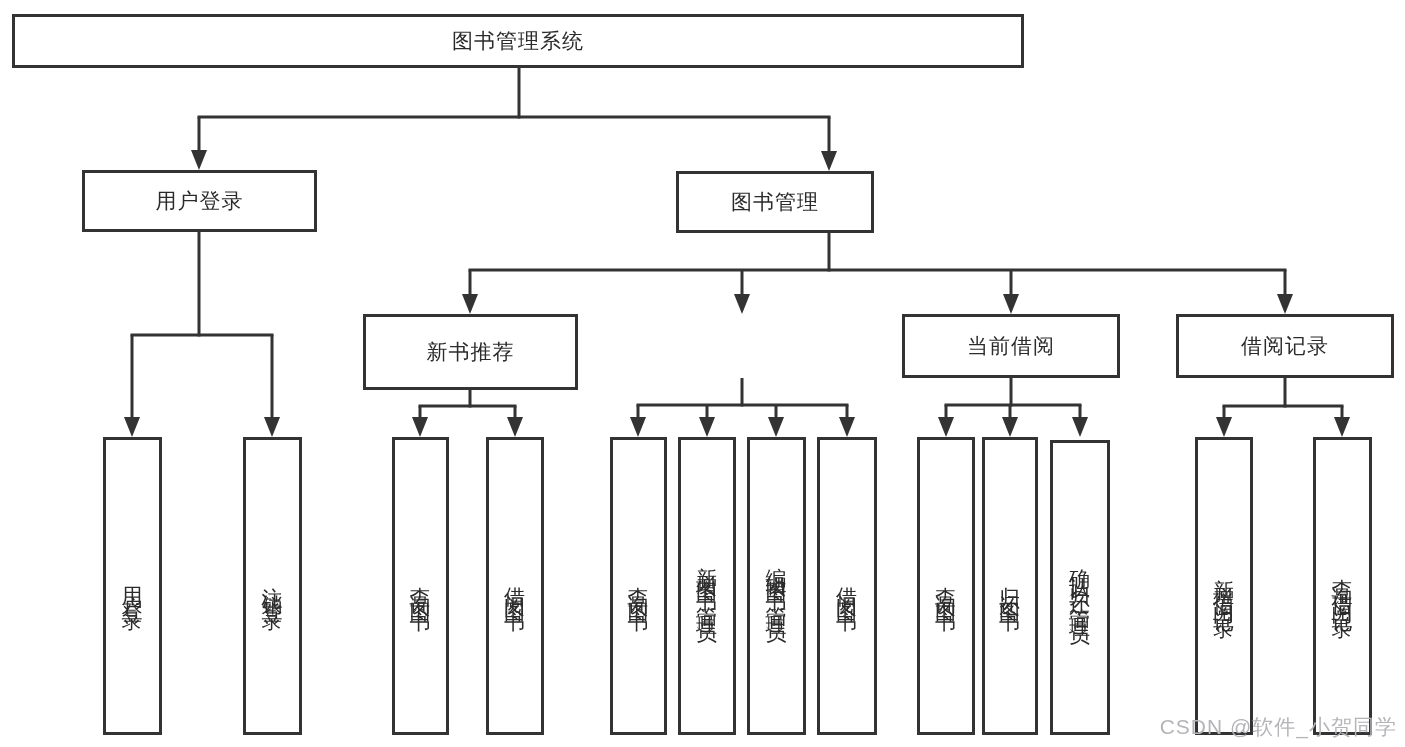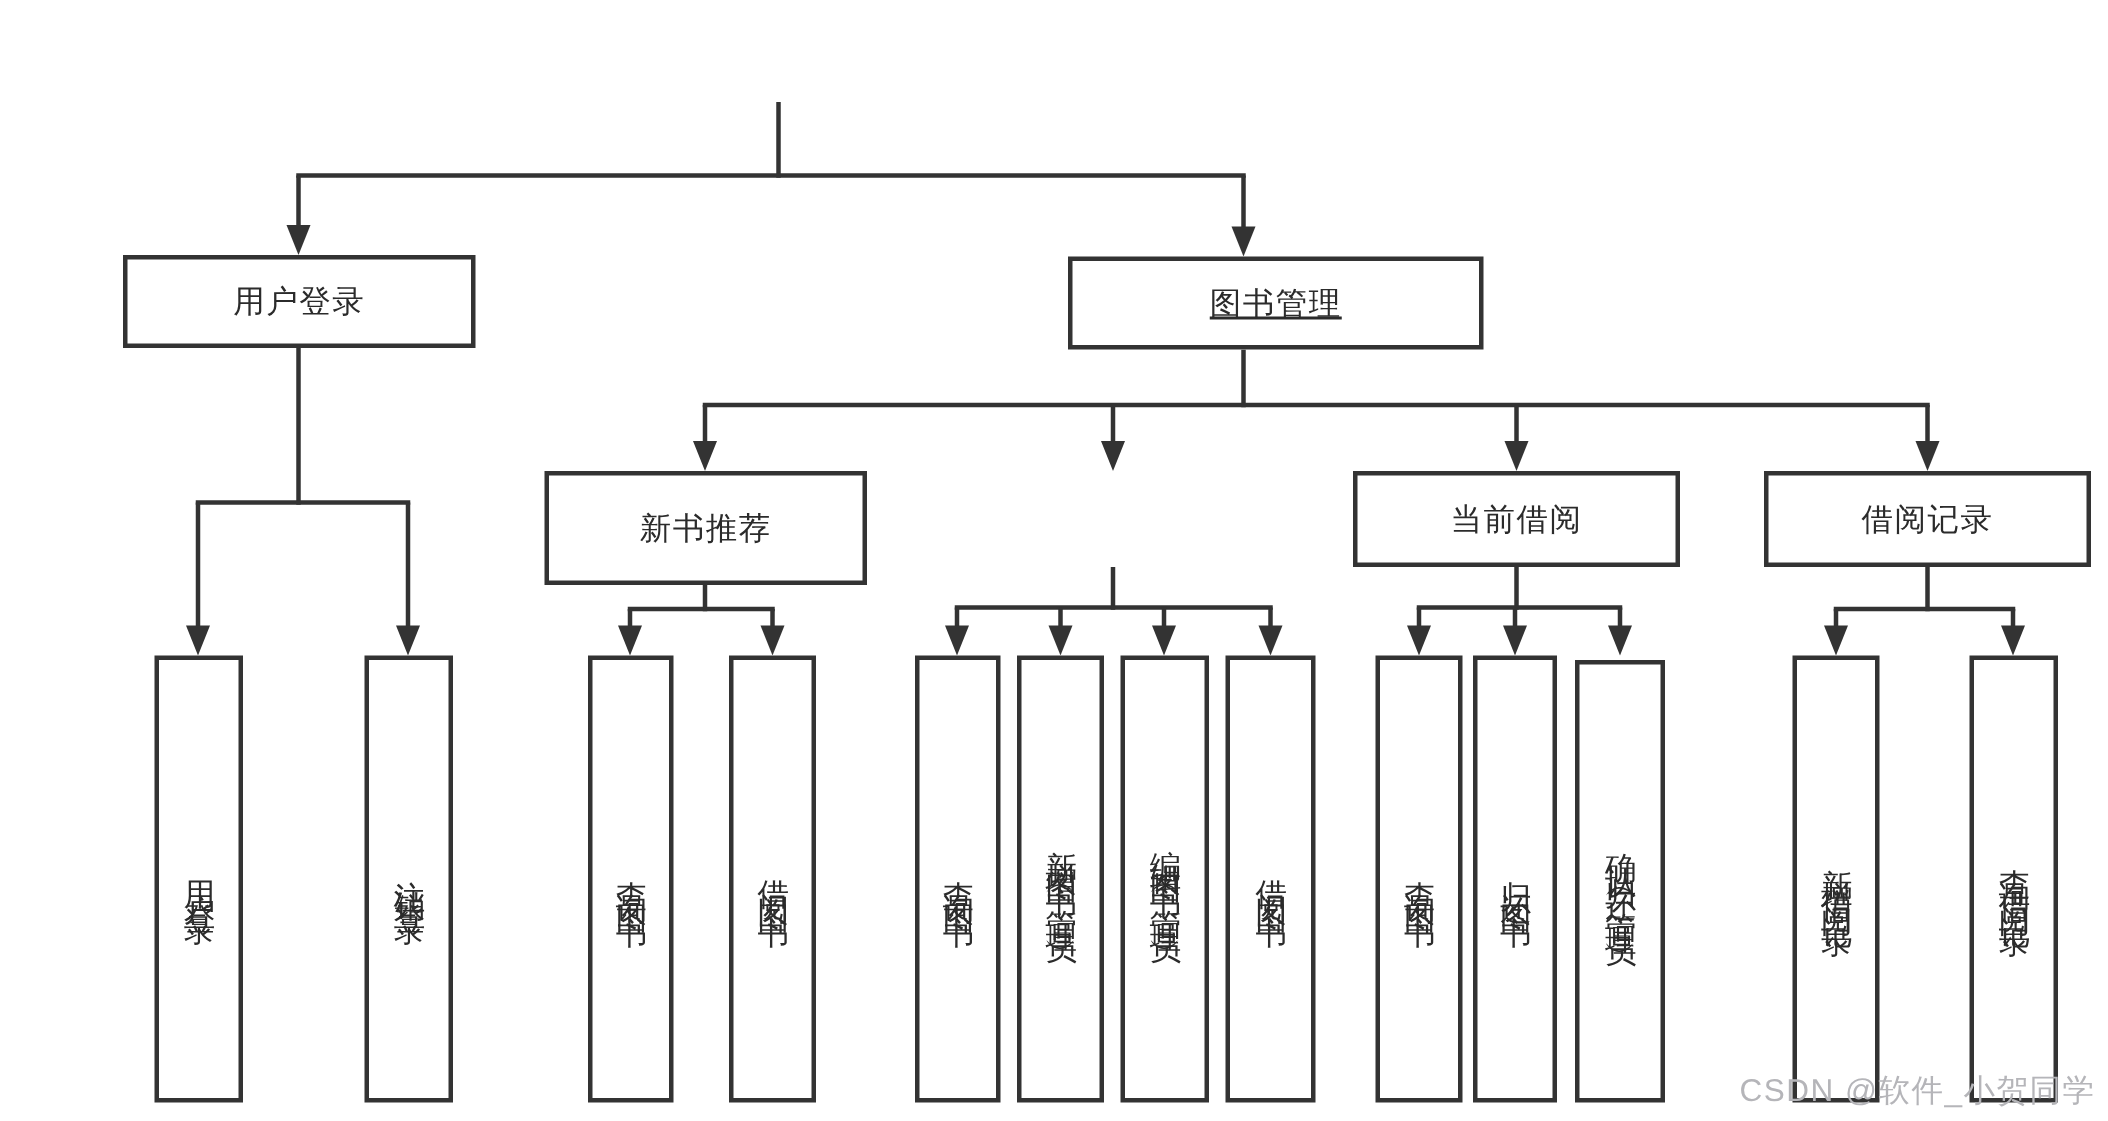--- a/index.html
+++ b/index.html
@@ -91,23 +91,24 @@
     <g>
       <line x1="1285" y1="378" x2="1285" y2="407.5"></line>
       <line x1="1222.5" y1="406" x2="1343.5" y2="406"></line>
       <line x1="1224" y1="406" x2="1224" y2="419"></line>
       <polygon points="1216,417 1232,417 1224,437" fill="#333333" stroke="none"></polygon>
       <line x1="1342" y1="406" x2="1342" y2="419"></line>
       <polygon points="1334,417 1350,417 1342,437" fill="#333333" stroke="none"></polygon>
     </g>
   </svg>
 
+  <div class="node hbox" style="left:12px;top:14px;width:1012px;height:54px;">图书管理系统</div>
 
   <div class="node hbox" style="left:82px;top:170px;width:235px;height:62px;">用户登录</div>
-  <div class="node hbox" style="left:712px;top:171px;width:277px;height:62px;text-decoration:underline;">图书管理</div>
+  <div class="node hbox" style="left:676px;top:171px;width:198px;height:62px;">图书管理</div>
 
   <div class="node hbox" style="left:363px;top:314px;width:215px;height:76px;">新书推荐</div>
   <div class="node hbox" style="left:902px;top:314px;width:218px;height:64px;">当前借阅</div>
   <div class="node hbox" style="left:1176px;top:314px;width:218px;height:64px;">借阅记录</div>
 
   <div class="node vbox" style="left:103px;top:437px;width:59px;height:298px;">
     <span class="vtext">用户登录</span>
     </div>
   <div class="node vbox" style="left:243px;top:437px;width:59px;height:298px;">
     <span class="vtext">注销登录</span>

